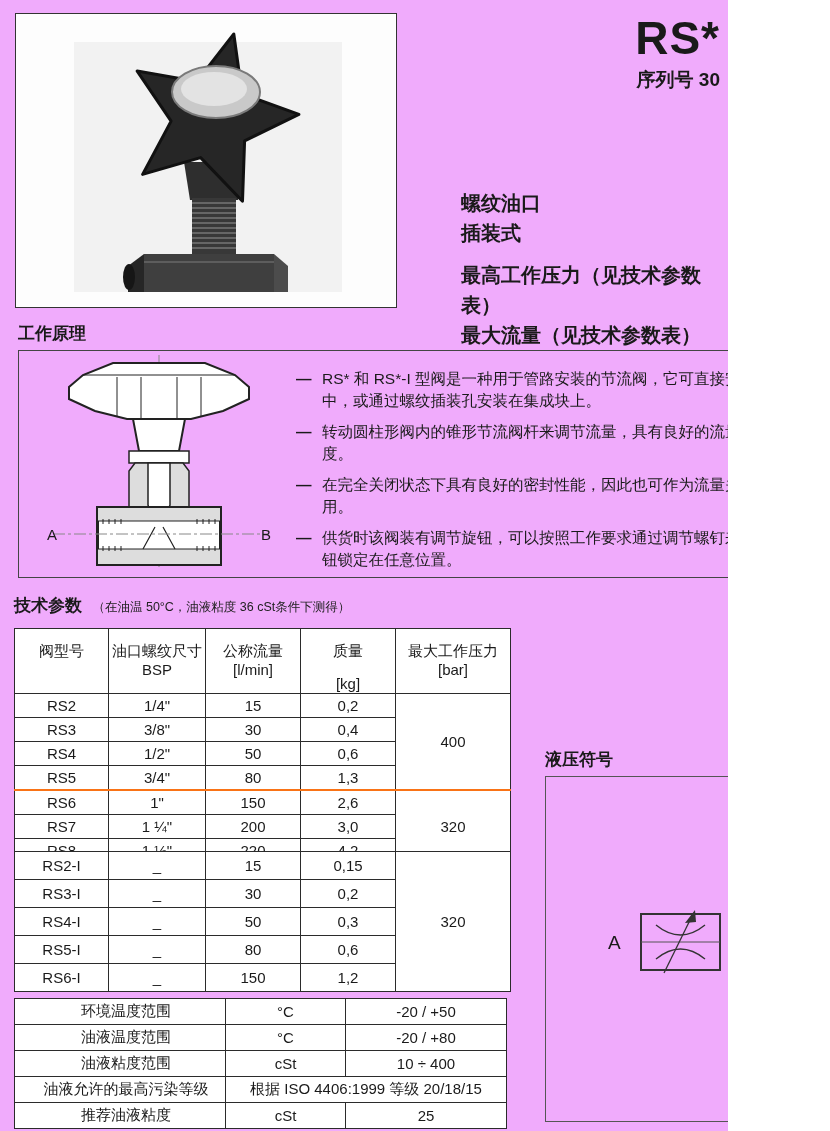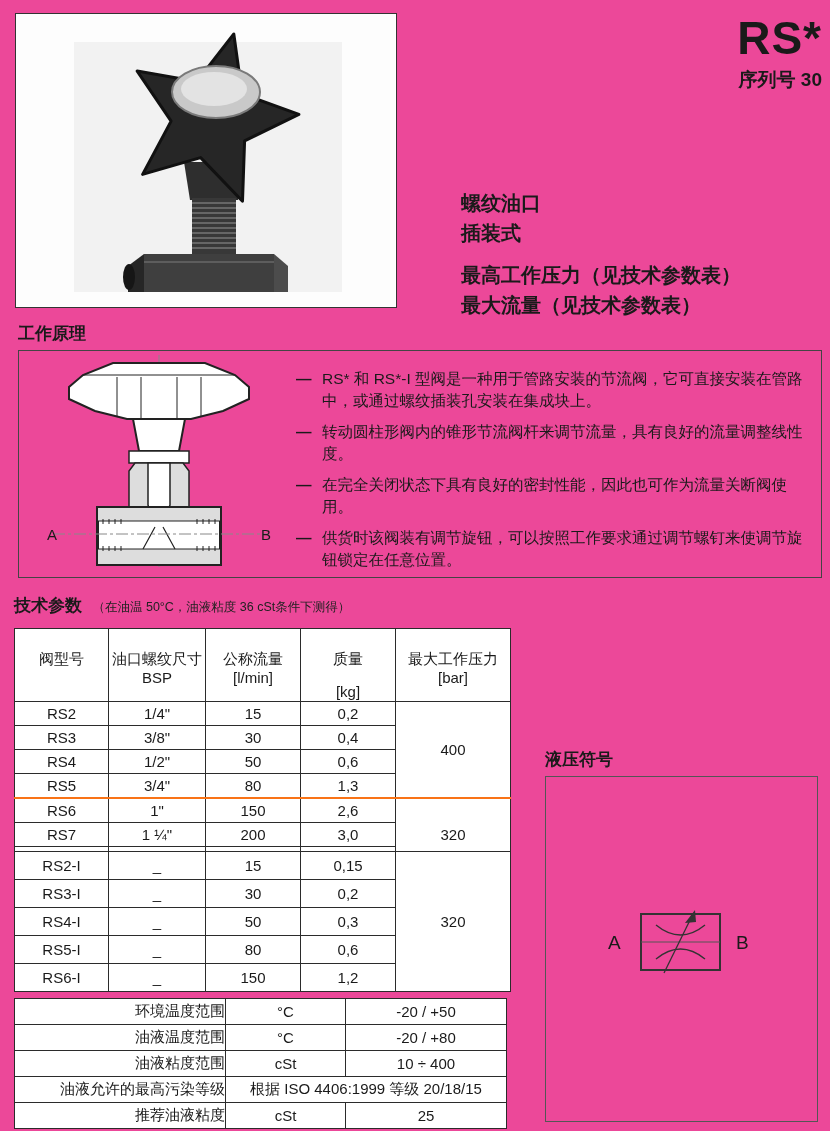--- a/index.html
+++ b/index.html
@@ -1,16 +1,16 @@
 <!DOCTYPE html>
 <html><head>
 <meta charset="utf-8">
 <style>
   html,body{margin:0;padding:0;background:#fff;}
-  .page{position:relative;width:830px;height:1131px;background:#ec4899;overflow:hidden;
+  .page{position:relative;width:728px;height:1131px;background:#f0abfc;overflow:hidden;
         font-family:"Liberation Sans","DejaVu Sans",sans-serif;color:#1a1a1a;}
 
   
   .photo-box{position:absolute;left:15px;top:13px;width:382px;height:295px;
              border:1.5px solid #333;box-sizing:border-box;background:#fff;}
 
   
   .title-block{position:absolute;top:14px;right:8px;text-align:right;}
   .model{font-size:46px;font-weight:bold;line-height:1.05;letter-spacing:1px;}
   .subtitle{font-size:24px;font-weight:bold;margin-top:5px;}
@@ -37,27 +37,27 @@
   .tp-note{font-size:12.5px;color:#222;margin-left:6px;}
 
   
   table{position:absolute;border-collapse:collapse;table-layout:fixed;background:#fff;}
   td,th{border:1px solid #2b2b2b;font-size:15px;font-weight:normal;text-align:center;
         padding:0;overflow:hidden;}
   table{border:1.5px solid #2b2b2b;}
   #t1{left:14px;top:628px;width:496px;}
   #t2{left:14px;top:851px;width:496px;}
   #t3{left:14px;top:998px;width:492px;}
-  #t1 thead th{height:52px;vertical-align:top;padding-top:20px;line-height:19px;}
+  #t1 thead th{height:52px;vertical-align:top;padding-top:12px;line-height:19px;}
   #t1 thead .hgap{height:14px;}
   #t1 tbody td{height:23px;}
   #t2 tbody td{height:27px;}
   #t3 td{height:25px;}
   #t1 tr.group-break td{border-top:2px solid #f97316;}
-  #t3 td.lbl{text-align:right;padding-left:12px;}
+  #t3 td.lbl{text-align:center;padding-left:12px;}
 
   
   .hs-box{position:absolute;left:545px;top:776px;width:273px;height:346px;
           border:1.5px solid #555;box-sizing:border-box;}
   .hs-box svg{position:absolute;left:0;top:0;}
 </style>
 </head>
 <body>
 
 <div class="page">

